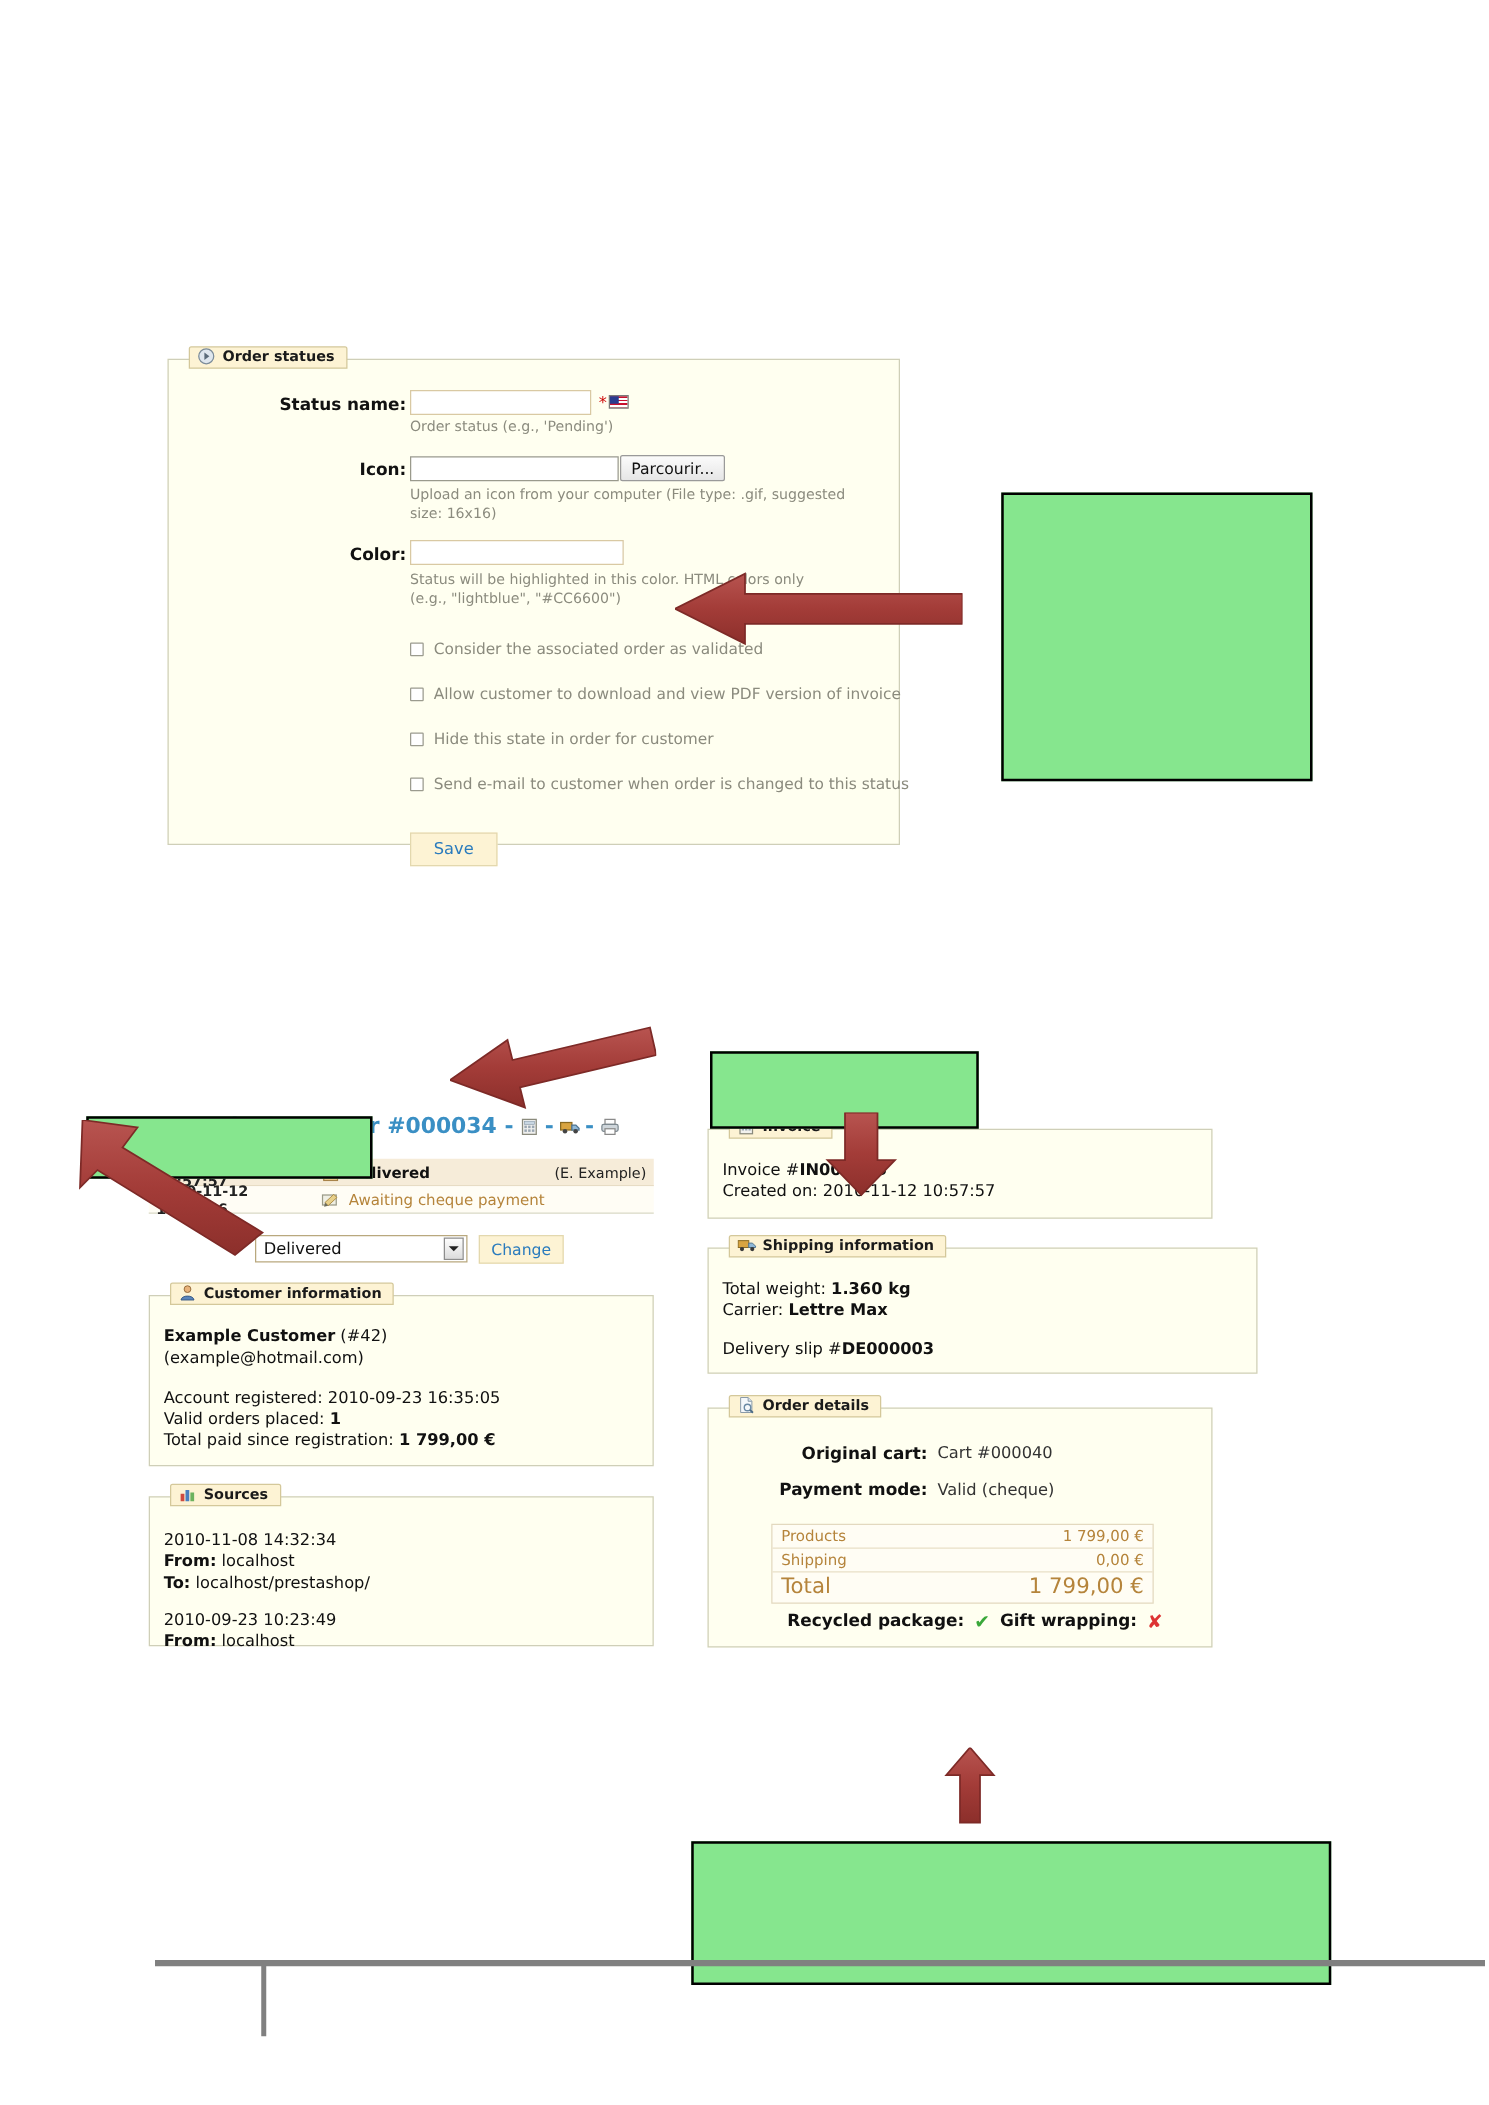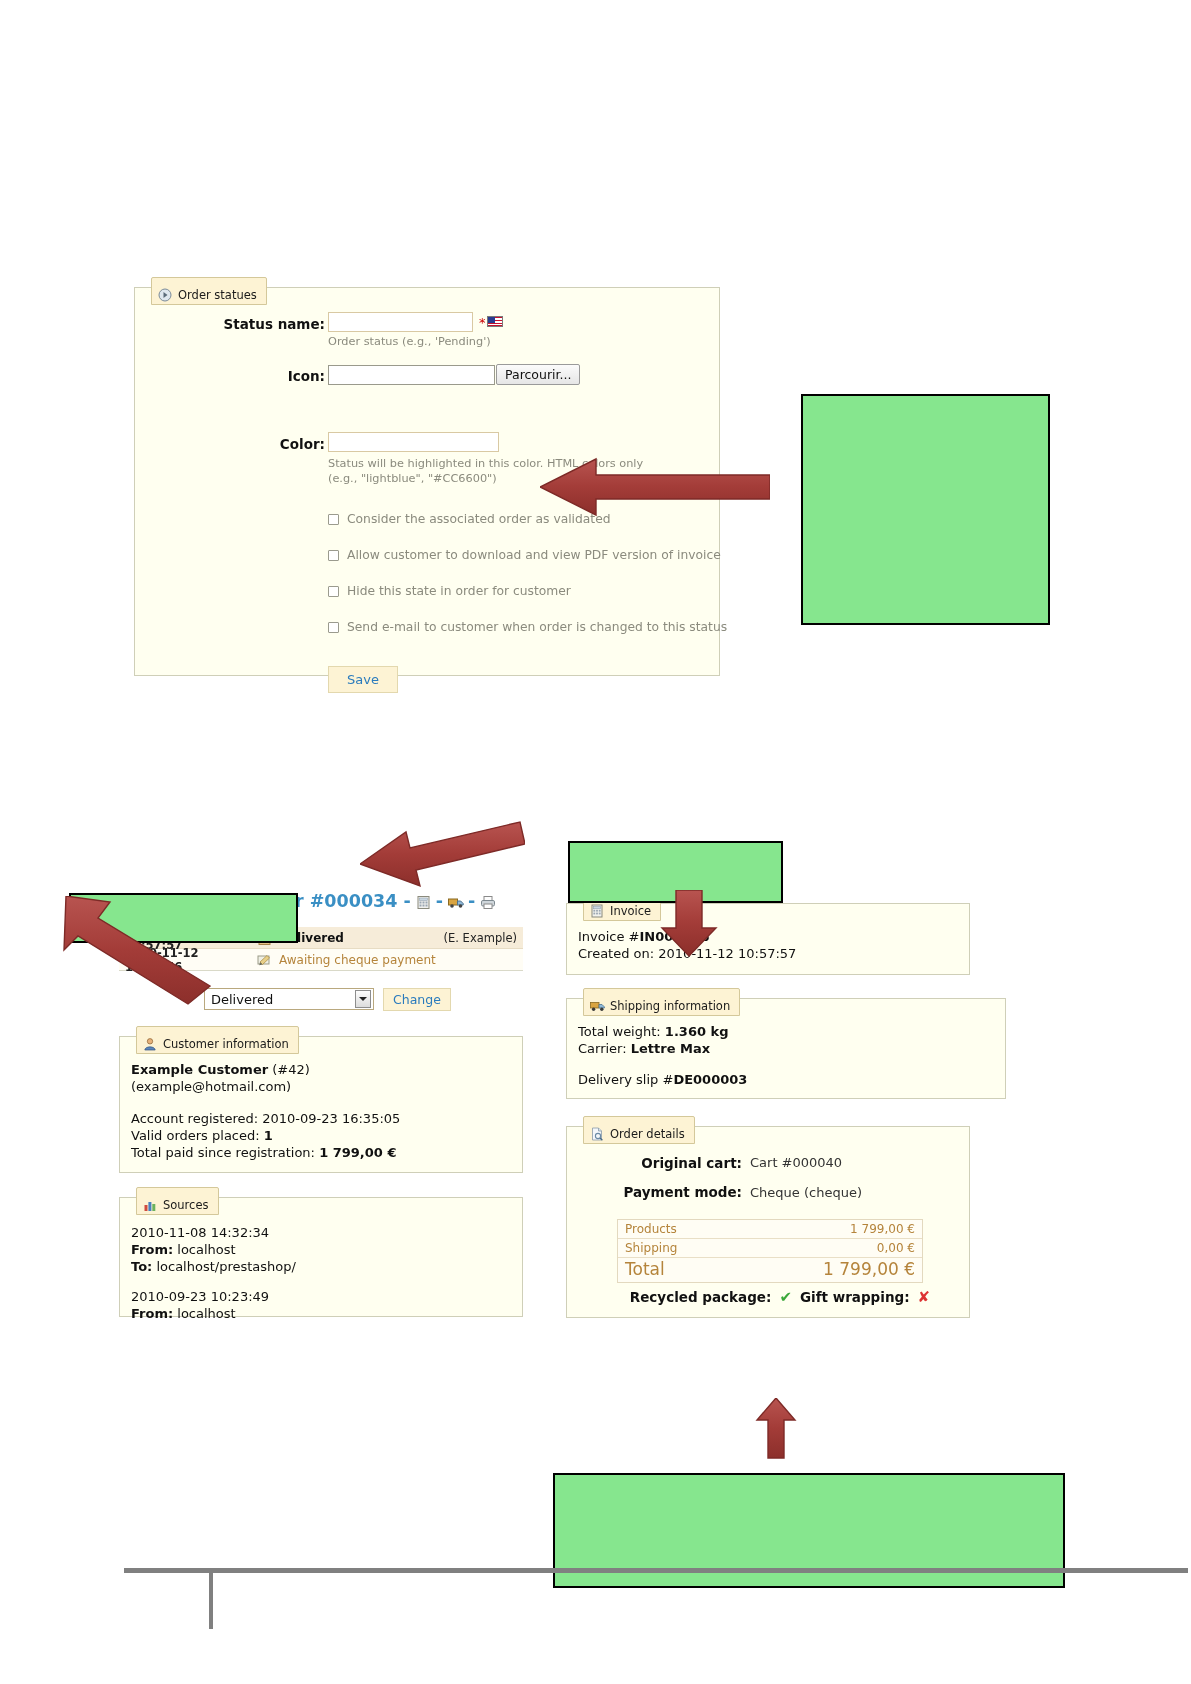--- a/index.html
+++ b/index.html
@@ -16,23 +16,23 @@
     background:#fffff0;
     border:1px solid #cfcfb8;
     box-sizing:border-box;
   }
   .panel-legend{
     position:absolute;
     top:-11px;left:16px;
     background:#fdf3d4;
     border:1px solid #d4c89a;
     border-radius:2px 2px 0 0;
-    padding:10px 9px 2px 6px;
+    padding:0 9px 2px 6px;
     font-size:11.5px;
-    font-weight:normal;
+    font-weight:bold;
     color:#1a1a1a;
     display:flex;align-items:center;gap:6px;
     white-space:nowrap;
     line-height:13px;
   }
   .legend-ico{width:14px;height:14px;display:inline-block;position:relative;flex:0 0 14px;}
 
   
   #form-panel{
     left:134px;top:287px;width:586px;height:389px;
@@ -217,20 +217,21 @@
 
   <div class="form-label" style="left:0;top:28px;width:190px;">Status name:</div>
   <div class="txt-input" style="left:193px;top:24px;width:145px;"></div>
   <div class="req-star" style="left:344px;top:27px;">*</div>
   <div class="flag" style="left:352px;top:28px;"></div>
   <div class="hint" style="left:193px;top:46px;">Order status (e.g., 'Pending')</div>
 
   <div class="form-label" style="left:0;top:80px;width:190px;">Icon:</div>
   <div class="txt-input grey" style="left:193px;top:77px;width:167px;"></div>
   <div class="browse-btn" style="left:361px;top:76px;">Parcourir...</div>
+  <div class="hint" style="left:193px;top:100px;width:360px;">Upload an icon from your computer (File type: .gif, suggested size: 16x16)</div>
 
   <div class="form-label" style="left:0;top:148px;width:190px;">Color:</div>
   <div class="txt-input" style="left:193px;top:144px;width:171px;"></div>
   <div class="hint" style="left:193px;top:168px;width:345px;">Status will be highlighted in this color. HTML colors only (e.g., "lightblue", "#CC6600")</div>
 
   <div class="chk-row" style="left:193px;top:224px;">
     <span class="chk"></span>
     <span class="chk-label">Consider the associated order as validated</span>
   </div>
   <div class="chk-row" style="left:193px;top:260px;justify-content:center;">
@@ -432,21 +433,21 @@
         <path d="M10 11 L12.4 13.2" stroke="#4b6b85" stroke-width="1.4"></path>
       </svg>
     </span>
     <span>Order details</span>
   </div>
 
   <div class="d-key" style="left:0;top:28px;width:175px;">Original cart:</div>
   <div class="d-val" style="left:183px;top:28px;">Cart #000040</div>
 
   <div class="d-key" style="left:0;top:57px;width:175px;">Payment mode:</div>
-  <div class="d-val" style="left:183px;top:58px;">Cheque (cheque)</div>
+  <div class="d-val" style="left:183px;top:58px;">Valid (cheque)</div>
 
   <div class="totals">
     <div class="t-line">
       <span class="t-lbl">Products</span>
       <span class="t-amt">1 799,00 €</span>
     </div>
     <div class="t-line">
       <span class="t-lbl">Shipping</span>
       <span class="t-amt">0,00 €</span>
     </div>

